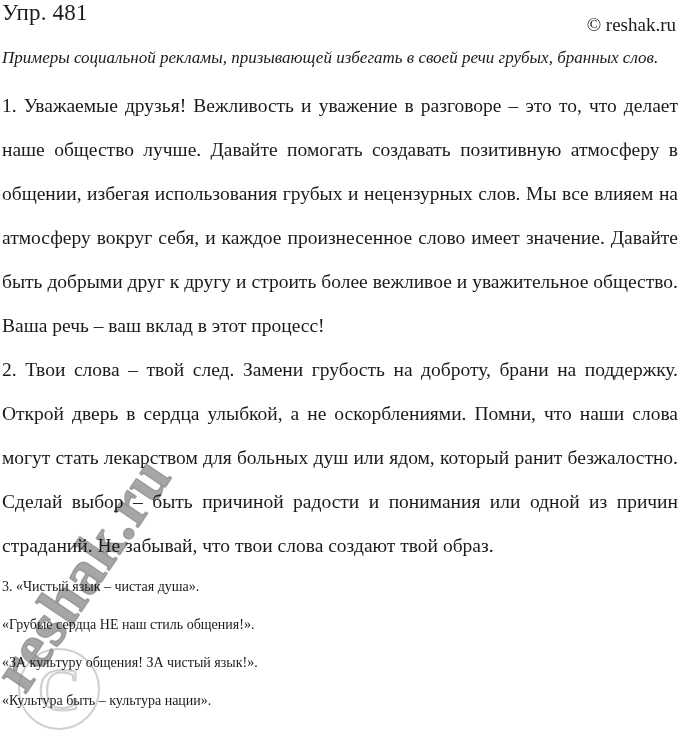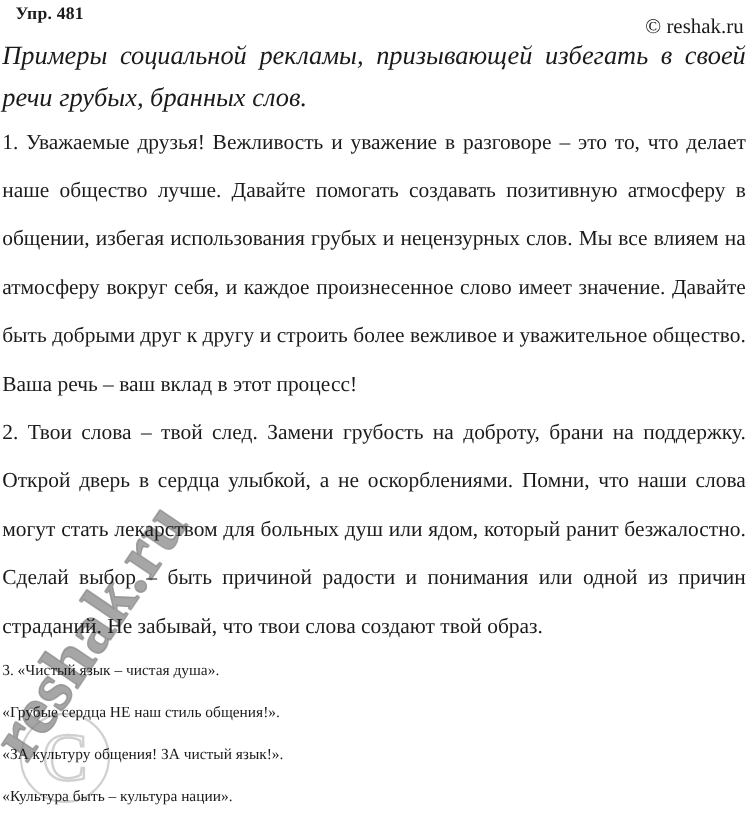--- a/index.html
+++ b/index.html
@@ -85,40 +85,40 @@
     position: relative;
     z-index: 10;
   }
 
   .header-row {
     position: relative;
     height: 28px;
   }
   .ex-title {
     position: absolute;
-    left: 12px;
+    left: 0;
     top: 0;
-    font-size: 16px;
-    font-weight: 700;
+    font-size: 23px;
+    font-weight: 400;
     line-height: 26px;
     letter-spacing: 0.2px;
   }
   .site-credit {
     position: absolute;
     right: 2px;
     top: 12px;
     font-size: 19px;
     line-height: 26px;
     white-space: nowrap;
   }
 
   .intro {
     font-style: italic;
-    font-size: 24px;
-    line-height: 38px;
+    font-size: 17px;
+    line-height: 52px;
     text-align: justify;
     text-align-last: left;
     margin: 4px 0 0 0;
     hyphens: none;
   }
 
   .para {
     font-size: 19.5px;
     line-height: 44px;
     text-align: justify;

